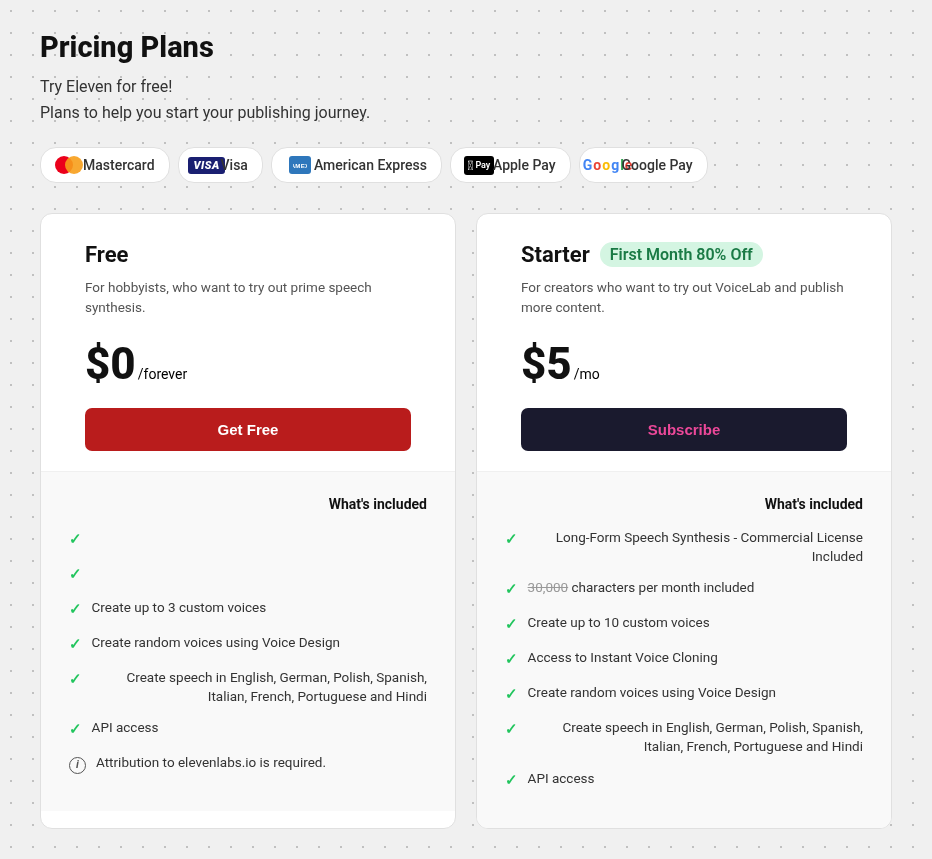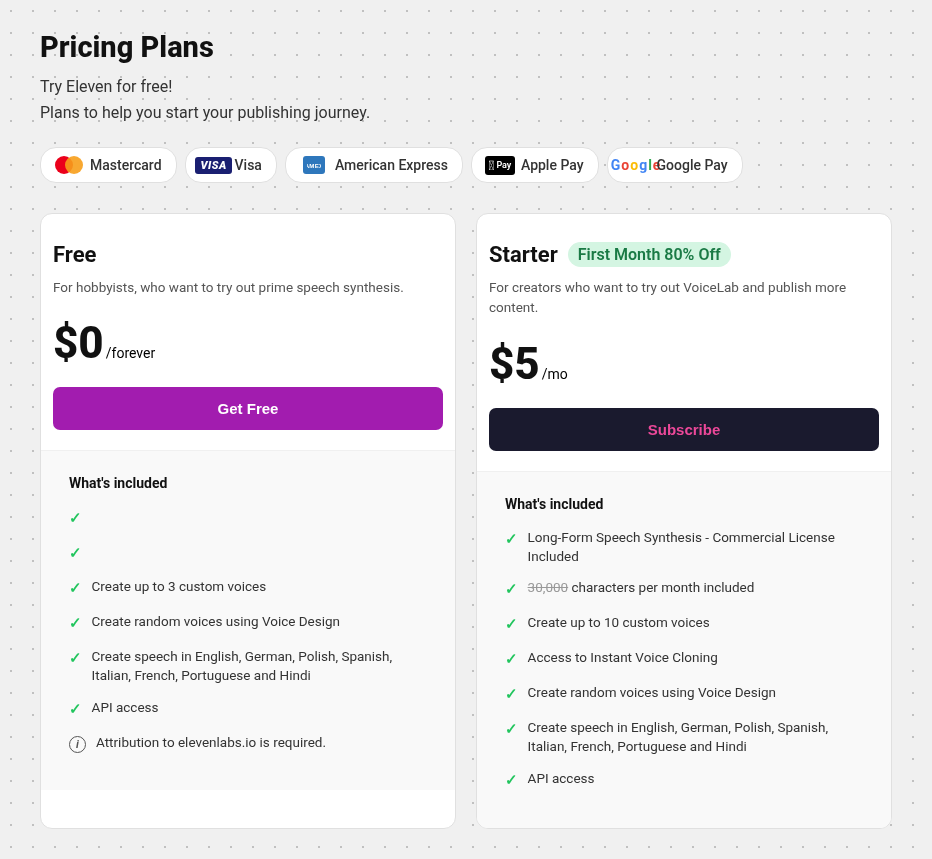--- a/index.html
+++ b/index.html
@@ -25,21 +25,20 @@
     }
     .payment-methods {
       display: flex;
       gap: 8px;
       flex-wrap: wrap;
       margin-bottom: 30px;
     }
     .payment-badge {
       display: flex;
       align-items: center;
-      gap: 7px;
       background: #fff;
       border: 1px solid #e0e0e0;
       border-radius: 16px;
       padding: 8px 14px;
       font-size: 14px;
       color: #333;
       font-weight: 500;
     }
     .payment-icon {
       width: 28px;
@@ -124,21 +123,21 @@
       gap: 20px;
     }
     .plan-card {
       background: #fff;
       border: 1px solid #e0e0e0;
       border-radius: 12px;
       overflow: hidden;
       flex: 1;
     }
     .plan-header {
-      padding: 28px 12px 20px;
+      padding: 28px 44px 20px;
       border-bottom: 1px solid #f0f0f0;
     }
     .plan-name-row {
       display: flex;
       align-items: center;
       gap: 10px;
       margin-bottom: 10px;
     }
     .plan-name {
       font-size: 22px;
@@ -177,30 +176,31 @@
     .plan-button {
       width: 100%;
       padding: 13px;
       border-radius: 7px;
       font-size: 15px;
       font-weight: 600;
       cursor: pointer;
       border: none;
     }
     .btn-free {
-      background: #a21caf;
+      background: #b91c1c;
       color: #fff;
     }
     .btn-subscribe {
       background: #1a1a2e;
       color: #ec4899;
     }
     .plan-features {
       padding: 24px 28px;
       background: #f9f9f9;
+      text-align: right;
     }
     .features-title {
       font-size: 14px;
       font-weight: 700;
       color: #111;
       margin-bottom: 16px;
     }
     .feature-item {
       display: flex;
       align-items: flex-start;

